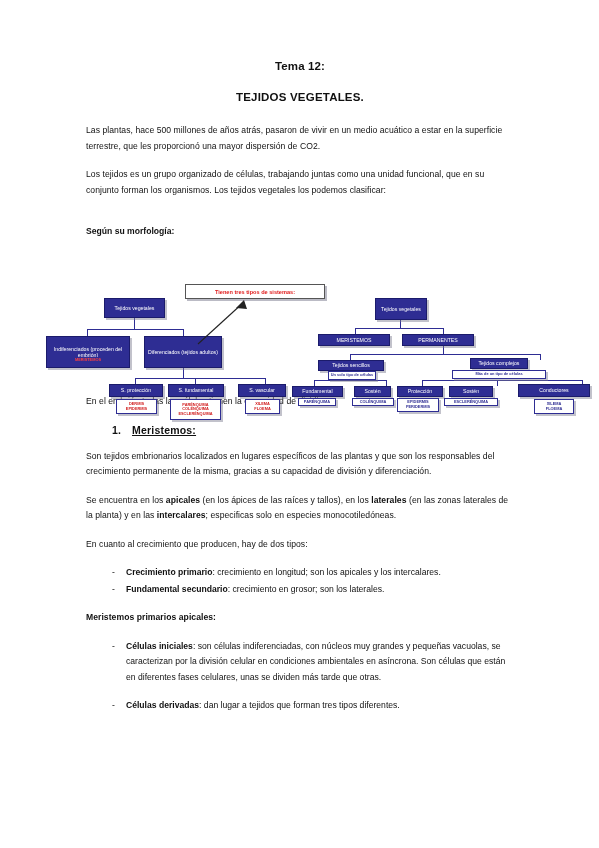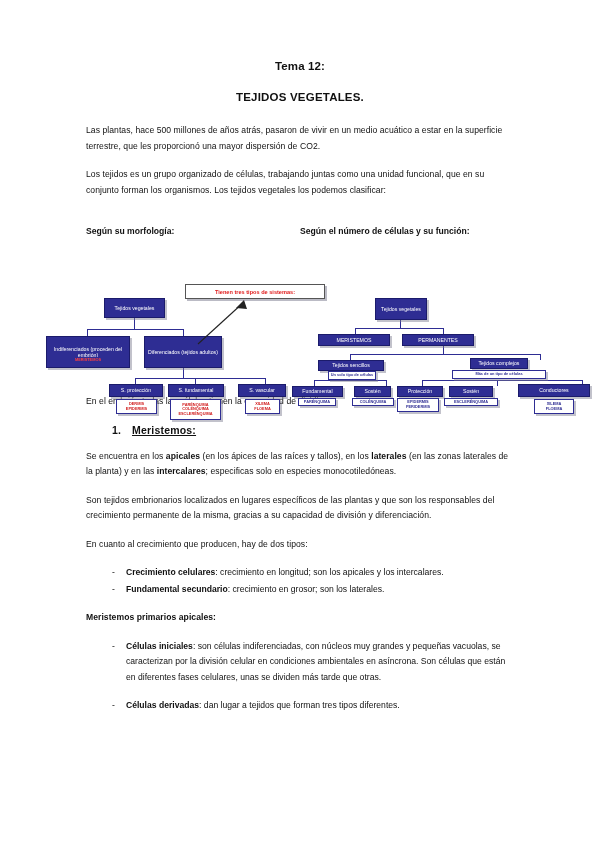--- a/index.html
+++ b/index.html
@@ -96,41 +96,38 @@
     <h1 class="tema">Tema 12:</h1>
     <h2 class="title">TEJIDOS VEGETALES.</h2>
 
     <p class="body">Las plantas, hace 500 millones de años atrás, pasaron de vivir en un medio acuático a estar en la superficie terrestre, que les proporcionó una mayor dispersión de CO2.</p>
     <p class="body">Los tejidos es un grupo organizado de células, trabajando juntas como una unidad funcional, que en su conjunto forman los organismos. Los tejidos vegetales los podemos clasificar:</p>
 
     <div class="cols">
       <div class="col-l">
         <span class="colhead">Según su morfología:</span>
       </div>
-      <div class="col-r">
-        <span class="colhead">Según el número de células y su función:</span>
-      </div>
     </div>
 
     <div style="height:150px"></div>
 
     <p class="body">En el embrión todas las células tienen la capacidad de dividirse.</p>
 
     <h3 class="sec">
       <span class="num">1.</span><span>Meristemos:</span>
     </h3>
 
+    <p class="body">Son tejidos embrionarios localizados en lugares específicos de las plantas y que son los responsables del crecimiento permanente de la misma, gracias a su capacidad de división y diferenciación.</p>
+
     <p class="body"><span>Se encuentra en los </span><b>apicales</b><span> (en los ápices de las raíces y tallos), en los </span><b>laterales</b><span> (en las zonas laterales de la planta) y en las </span><b>intercalares</b><span>; especificas solo en especies monocotiledóneas.</span></p>
 
-    <p class="body">Son tejidos embrionarios localizados en lugares específicos de las plantas y que son los responsables del crecimiento permanente de la misma, gracias a su capacidad de división y diferenciación.</p>
-
     <p class="body">En cuanto al crecimiento que producen, hay de dos tipos:</p>
 
     <ul class="bullets">
-      <li><span class="dash">-</span><b>Crecimiento celulares</b><span>: crecimiento en longitud; son los apicales y los intercalares.</span></li>
+      <li><span class="dash">-</span><b>Crecimiento primario</b><span>: crecimiento en longitud; son los apicales y los intercalares.</span></li>
       <li><span class="dash">-</span><b>Fundamental secundario</b><span>: crecimiento en grosor; son los laterales.</span></li>
     </ul>
 
     <p class="body" style="font-weight:bold">Meristemos primarios apicales:</p>
 
     <ul class="bullets spaced">
       <li><span class="dash">-</span><b>Células iniciales</b><span>: son células indiferenciadas, con núcleos muy grandes y pequeñas vacuolas, se caracterizan por la división celular en condiciones ambientales en asíncrona. Son células que están en diferentes fases celulares, unas se dividen más tarde que otras.</span></li>
       <li style="margin-top:10px"><span class="dash">-</span><b>Células derivadas</b><span>: dan lugar a tejidos que forman tres tipos diferentes.</span></li>
     </ul>
 

